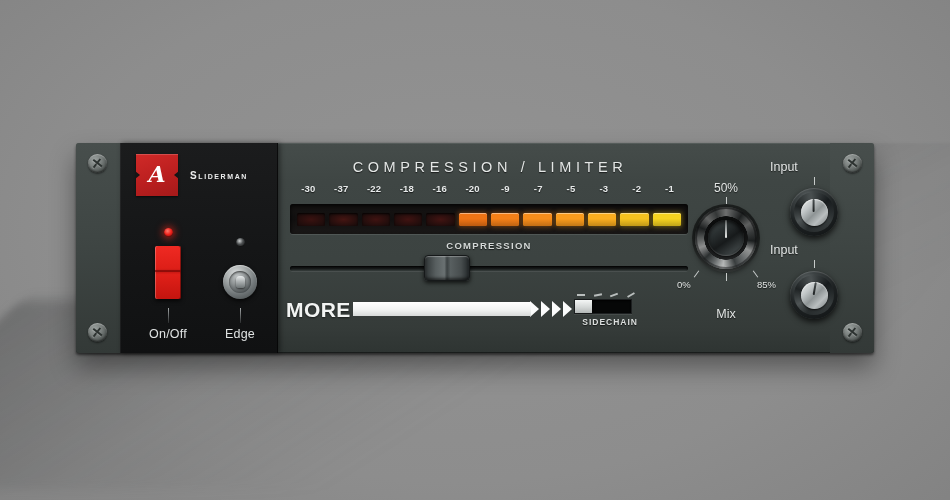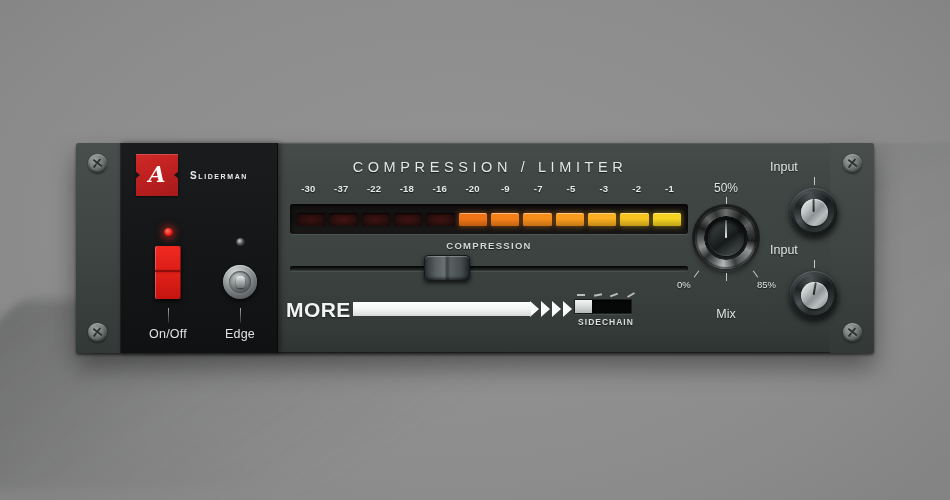--- a/index.html
+++ b/index.html
@@ -378,21 +378,21 @@
     letter-spacing: -3px;
     line-height: 1;
     text-shadow: 0 1px 1px rgba(0,0,0,0.35);
   }
 
   
   #sidechain {
     position: absolute;
     left: 296px; top: 146px;
     width: 64px;
-    text-align: center;
+    text-align: right;
   }
   #sc-ticks {
     display: flex;
     justify-content: space-between;
     padding: 0 3px;
     height: 7px;
     align-items: flex-end;
   }
   #sc-ticks span {
     display: block;

